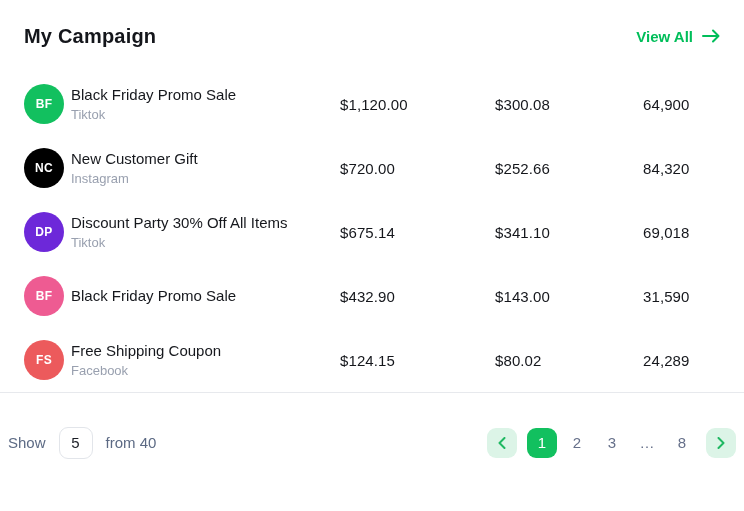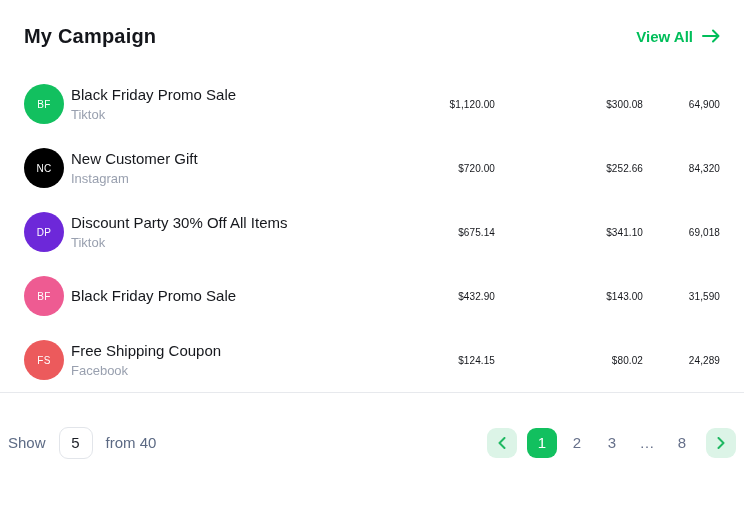--- a/index.html
+++ b/index.html
@@ -23,26 +23,26 @@
   .th-campaign { display:flex; align-items:center; }
   .sort-icon { margin-left:auto; margin-right:46px; display:flex; flex-direction:column;
                gap:1px; cursor:pointer; }
 
   
   .rows { flex:0 0 auto; }
   .row { height:64px; display:grid; grid-template-columns:316px 155px 148px 1fr;
          align-items:center; padding:0 24px; }
   .campaign-cell { display:flex; align-items:center; gap:7px; }
   .avatar { width:40px; height:40px; border-radius:50%; flex:0 0 40px; display:flex;
-            align-items:center; justify-content:center; color:#fff; font-size:10px;
-            font-weight:400; letter-spacing:.3px;text-align:center; }
+            align-items:center; justify-content:center; color:#fff; font-size:12px;
+            font-weight:700; letter-spacing:.3px;text-align:center; }
   .camp-text { display:flex; flex-direction:column;justify-content:center; }
   .camp-name { font-size:15px; font-weight:500; color:#16181D; line-height:1.25; }
   .camp-platform { font-size:13px; color:#99A0AF; margin-top:3px; }
-  .num-cell { font-size:10px; color:#15171C; letter-spacing:.1px;text-align:right; }
+  .num-cell { font-size:15px; color:#15171C; letter-spacing:.1px; }
 
   
   .footer { flex:1 1 auto; border-top:1px solid #E7E9ED; display:flex; align-items:center;
             justify-content:space-between; padding:0 8px; }
   .show-group { display:flex; align-items:center; gap:13px; font-size:15px; color:#5C6A84; }
   .show-box { width:34px; height:32px; border:1px solid #E2E5EA; border-radius:9px;
               display:flex; align-items:center; justify-content:center; font-size:15px;
               color:#1A1D24; background:#fff; cursor:text; }
   .pagination { display:flex; align-items:center; gap:5px; }
   .pg { width:30px; height:30px; border-radius:9px; display:flex; align-items:center;

